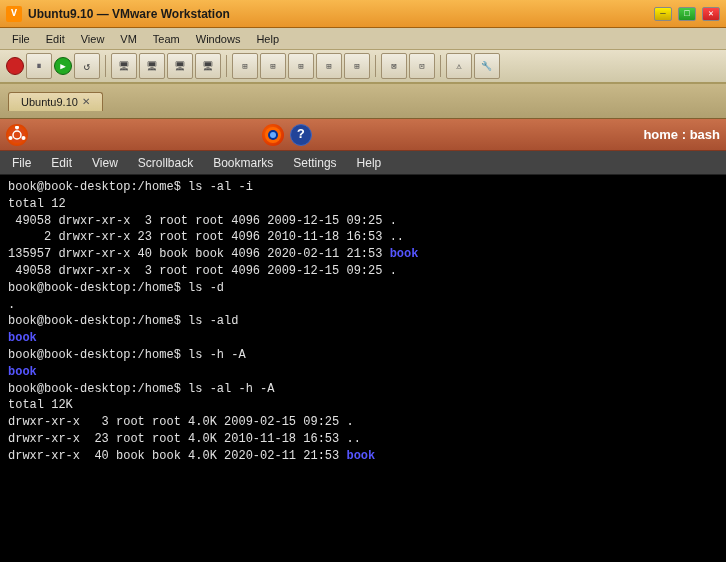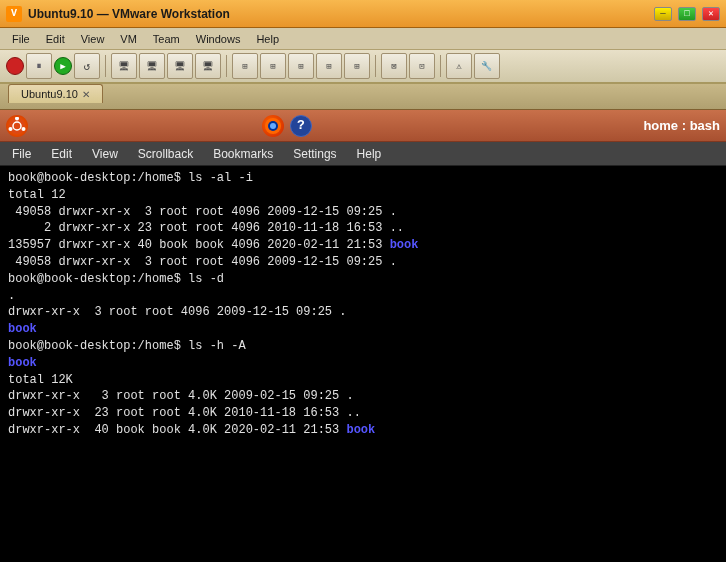--- a/index.html
+++ b/index.html
@@ -76,23 +76,23 @@
       cursor: pointer; font-size: 11px; color: #444;
     }
     .tb-sep { width: 1px; height: 22px; background: #a09070; margin: 0 3px; }
     .tb-red { background: #cc2222; width: 18px; height: 18px; border-radius: 50%; border: 1px solid #881111; }
     .tb-green { background: #22aa22; width: 18px; height: 18px; border-radius: 50%; border: 1px solid #116611; }
     .tb-pause { background: linear-gradient(to bottom, #f0ece0, #d8d0b8); border: 1px solid #a09070; border-radius: 2px; width: 26px; height: 26px; display: flex; align-items: center; justify-content: center; cursor: pointer; font-size: 10px; color: #334; }
 
     
     .tab-bar {
       background: linear-gradient(to bottom, #c8b888, #b0a070);
-      height: 26px;
-      display: flex;
-      align-items: flex-start;
+      height: 35px;
+      display: flex;
+      align-items: center;
       padding-left: 8px;
       border-bottom: 1px solid #806030;
     }
     .tab {
       background: linear-gradient(to bottom, #e8d8b0, #d8c890);
       border: 1px solid #907040;
       border-bottom: none;
       padding: 3px 12px;
       font-size: 11px; font-family: Arial, sans-serif;
       border-radius: 3px 3px 0 0;
@@ -282,22 +282,23 @@
   <div class="terminal-body">
     <div class="term-line">book@book-desktop:/home$ ls -al -i</div>
     <div class="term-line">total 12</div>
     <div class="term-line"> 49058 drwxr-xr-x  3 root root 4096 2009-12-15 09:25 .</div>
     <div class="term-line">     2 drwxr-xr-x 23 root root 4096 2010-11-18 16:53 ..</div>
     <div class="term-line">135957 drwxr-xr-x 40 book book 4096 2020-02-11 21:53 <span class="term-blue">book</span></div>
     <div class="term-line"> 49058 drwxr-xr-x  3 root root 4096 2009-12-15 09:25 .</div>
     <div class="term-line">book@book-desktop:/home$ ls -d</div>
     <div class="term-line">.</div>
     <div class="term-line"></div>
-    <div class="term-line">drwxr-xr-x  3 root root 4096 2009-12-15 09:25 .</div>
+    <div class="term-line">book@book-desktop:/home$ ls -ald</div>
     <div class="term-line term-blue">book</div>
     <div class="term-line">book@book-desktop:/home$ ls -h -A</div>
     <div class="term-line term-blue">book</div>
+    <div class="term-line">book@book-desktop:/home$ ls -al -h -A</div>
     <div class="term-line">total 12K</div>
     <div class="term-line">drwxr-xr-x   3 root root 4.0K 2009-02-15 09:25 .</div>
     <div class="term-line">drwxr-xr-x  23 root root 4.0K 2010-11-18 16:53 ..</div>
     <div class="term-line">drwxr-xr-x  40 book book 4.0K 2020-02-11 21:53 <span class="term-blue">book</span></div>
   </div>
 </div>
 
 </body></html>

